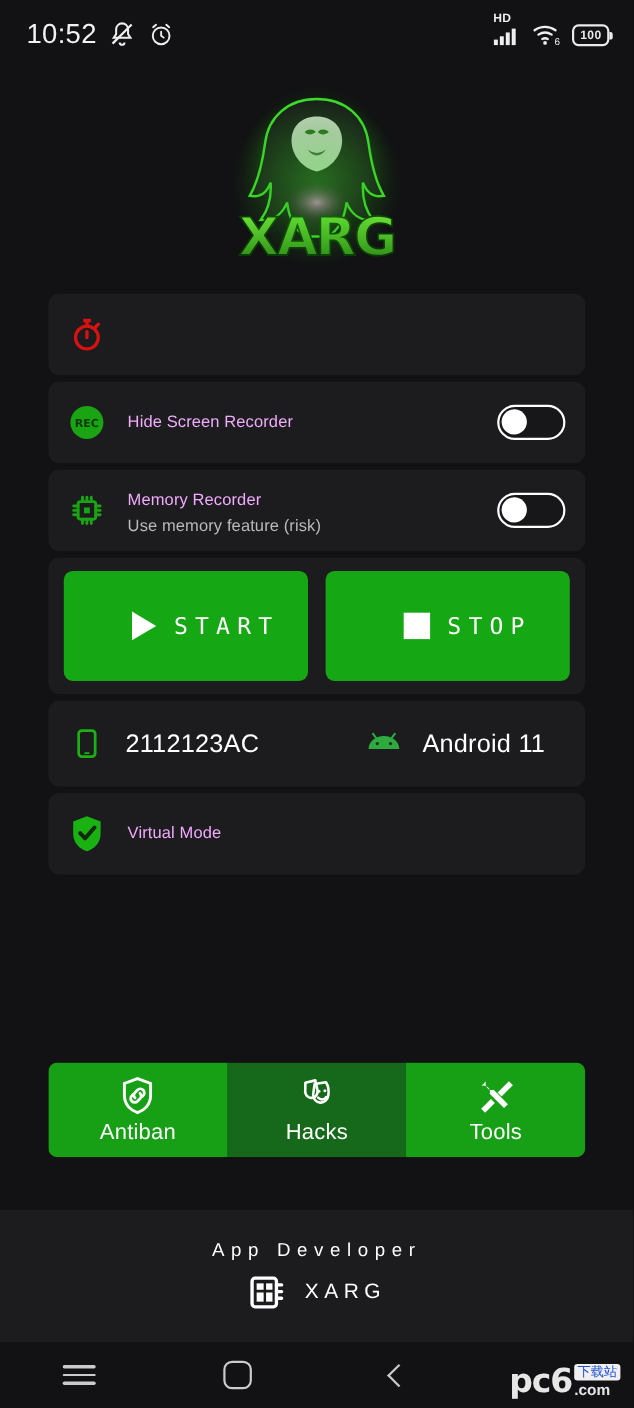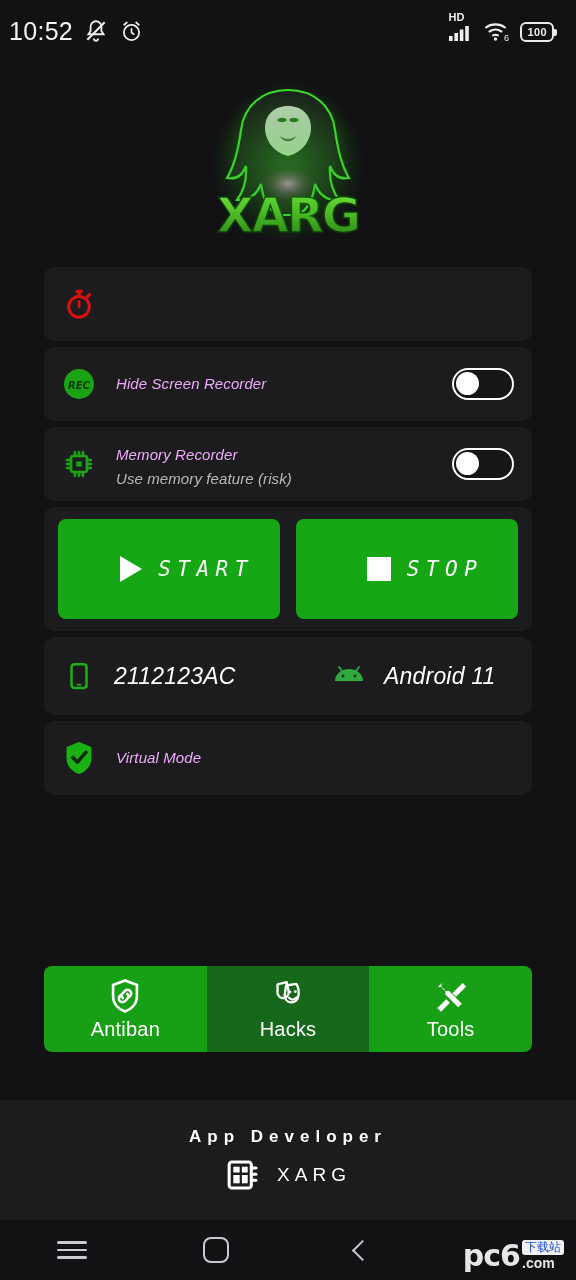--- a/index.html
+++ b/index.html
@@ -7,21 +7,21 @@
     width:576px; height:1280px;
     background:#0e0e10;
     font-family:"Liberation Sans", sans-serif;
     overflow:hidden;
   }
   .phone { position:relative; width:576px; height:1280px; background:#121214; }
 
   
   .statusbar {
     height:62px; display:flex; align-items:center;
-    justify-content:space-between; padding:0 22px 0 9px;
+    justify-content:space-between; padding:0 22px 0 24px;
     background:#121214; color:#fff;
   }
   .sb-left { display:flex; align-items:center; gap:10px; }
   .sb-time { font-size:25px; font-weight:400; letter-spacing:.3px; color:#f2f2f2;}
   .sb-right { display:flex; align-items:flex-end; gap:9px; }
   .battery {
     position:relative; border:2.2px solid #eaeaea; border-radius:6px;
     padding:1px 5px; font-size:11px; font-weight:700; color:#eaeaea;
     letter-spacing:.4px; line-height:14px;
   }
@@ -35,21 +35,21 @@
   
   .logo-area{ height:205px; display:flex; align-items:center; justify-content:center;}
   .logo-box{ position:relative; width:190px; height:190px; display:flex; align-items:center; justify-content:center;}
   .logo-glow{
     position:absolute; width:150px; height:150px; border-radius:50%;
     background:radial-gradient(circle, rgba(60,220,40,.42) 0%, rgba(40,170,25,.22) 45%, rgba(0,0,0,0) 72%);
     filter:blur(4px);
   }
 
   
-  .content{ padding:0 44px;font-style:italic; }
+  .content{ padding:0 44px; }
   .card{
     background:#1c1c1f; border-radius:10px; margin-bottom:6px;
     display:flex; align-items:center; padding:0 18px;
   }
   .card-timer{ height:74px; }
   .row-toggle{ height:74px; justify-content:space-between; }
   .row-left{ display:flex; align-items:center; gap:20px; }
   .row-icon{ width:34px; height:34px; display:flex; align-items:center; justify-content:center; flex:none;}
   .row-title{ color:#f0abfc; font-size:15px; font-weight:400; line-height:26px; letter-spacing:.1px;}
   .row-sub{ color:#b9b9bb; font-size:15px; font-weight:400; margin-top:2px; letter-spacing:.1px;}
@@ -96,21 +96,21 @@
   }
   .tab.selected{ background:#16691a; }
   .tab-label{ color:#ffffff; font-size:20px; letter-spacing:.2px;}
 
   
   .footer{
     position:absolute; left:0; right:0; top:1100px; height:120px;
     background:#1c1c1f; display:flex; flex-direction:column;
     align-items:center; justify-content:center; gap:10px;
   }
-  .dev-label{ color:#ffffff; font-size:17px; letter-spacing:6px; font-weight:700;}
+  .dev-label{ color:#ffffff; font-size:17px; letter-spacing:6px; font-weight:400;}
   .dev-row{ display:flex; align-items:center; gap:16px;}
   .dev-name{ color:#ffffff; font-size:19px; letter-spacing:5px;}
 
   
   .navbar{
     position:absolute; left:0; right:0; bottom:0; height:60px;
     background:#121214; display:flex; align-items:center;
   }
   .nav-btn{ flex:1; display:flex; align-items:center; justify-content:center; cursor:pointer;}
   .hamb span{ display:block; width:30px; height:2.6px; background:#c9cbce; margin:5px 0; border-radius:2px;}

